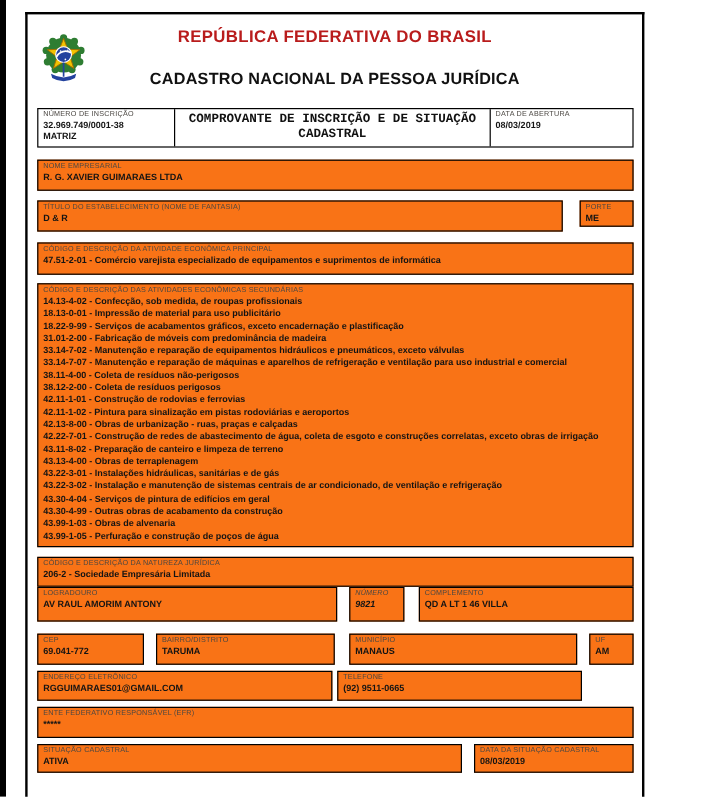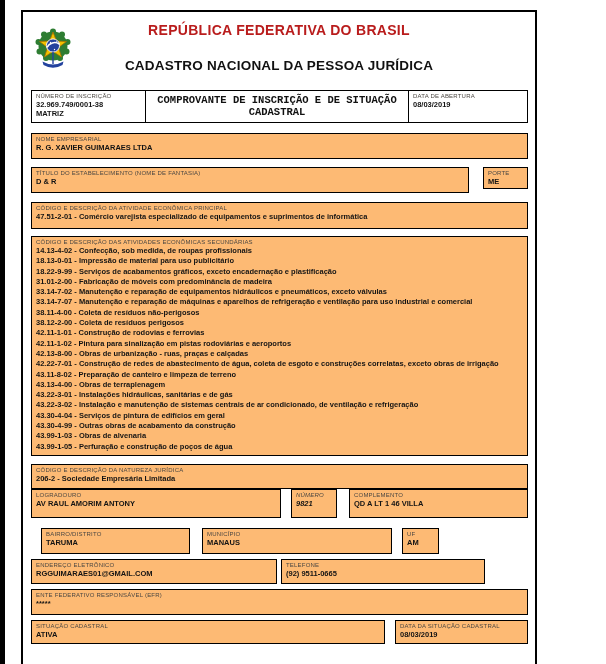--- a/index.html
+++ b/index.html
@@ -32,21 +32,21 @@
   }
   .title2 {
     position: absolute; top: 46px; left: 0; right: 0;
     text-align: center; font-size: 13.5px; font-weight: bold;
     letter-spacing: 0.2px; color: #111;
   }
   .content { margin: 0 7px 0 8px; }
   .box {
     border: 1.5px solid #000;
     padding: 2px 4px 2px 4px;
-    background: #fdba74;
+    background: #f97316;
     overflow: hidden;
   }
   .label {
     font-size: 6px; line-height: 7px;
     color: #4b4742; letter-spacing: 0.2px;
     white-space: nowrap;
   }
   .value {
     font-size: 7.5px; line-height: 9px;
     font-weight: bold; color: #141414;
@@ -204,20 +204,24 @@
         <div class="label">NÚMERO</div>
         <div class="value">9821</div>
       </div>
       <div class="box comp">
         <div class="label">COMPLEMENTO</div>
         <div class="value">QD A LT 1 46 VILLA</div>
       </div>
     </div>
 
     <div class="row r8">
+      <div class="box cep">
+        <div class="label">CEP</div>
+        <div class="value">69.041-772</div>
+      </div>
       <div class="box bai">
         <div class="label">BAIRRO/DISTRITO</div>
         <div class="value">TARUMA</div>
       </div>
       <div class="box mun">
         <div class="label">MUNICÍPIO</div>
         <div class="value">MANAUS</div>
       </div>
       <div class="box uf">
         <div class="label">UF</div>

